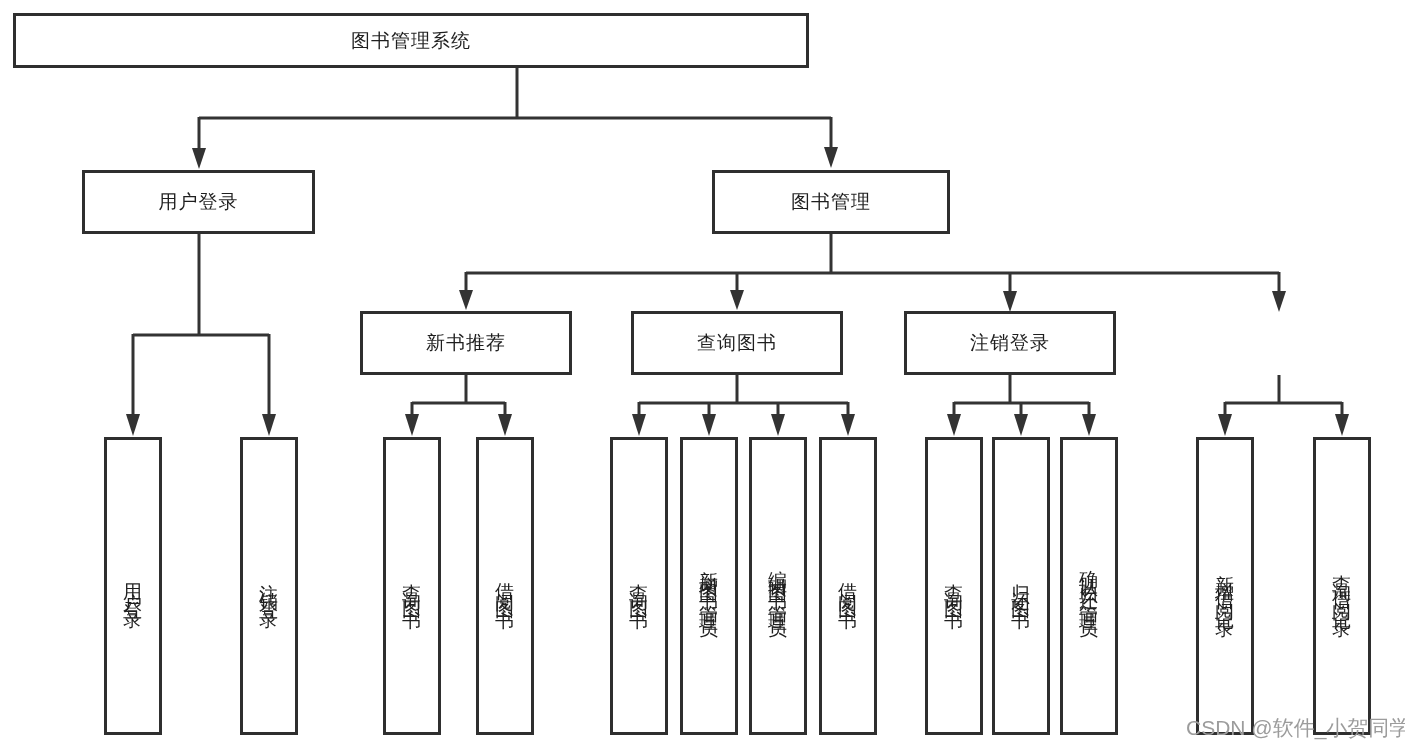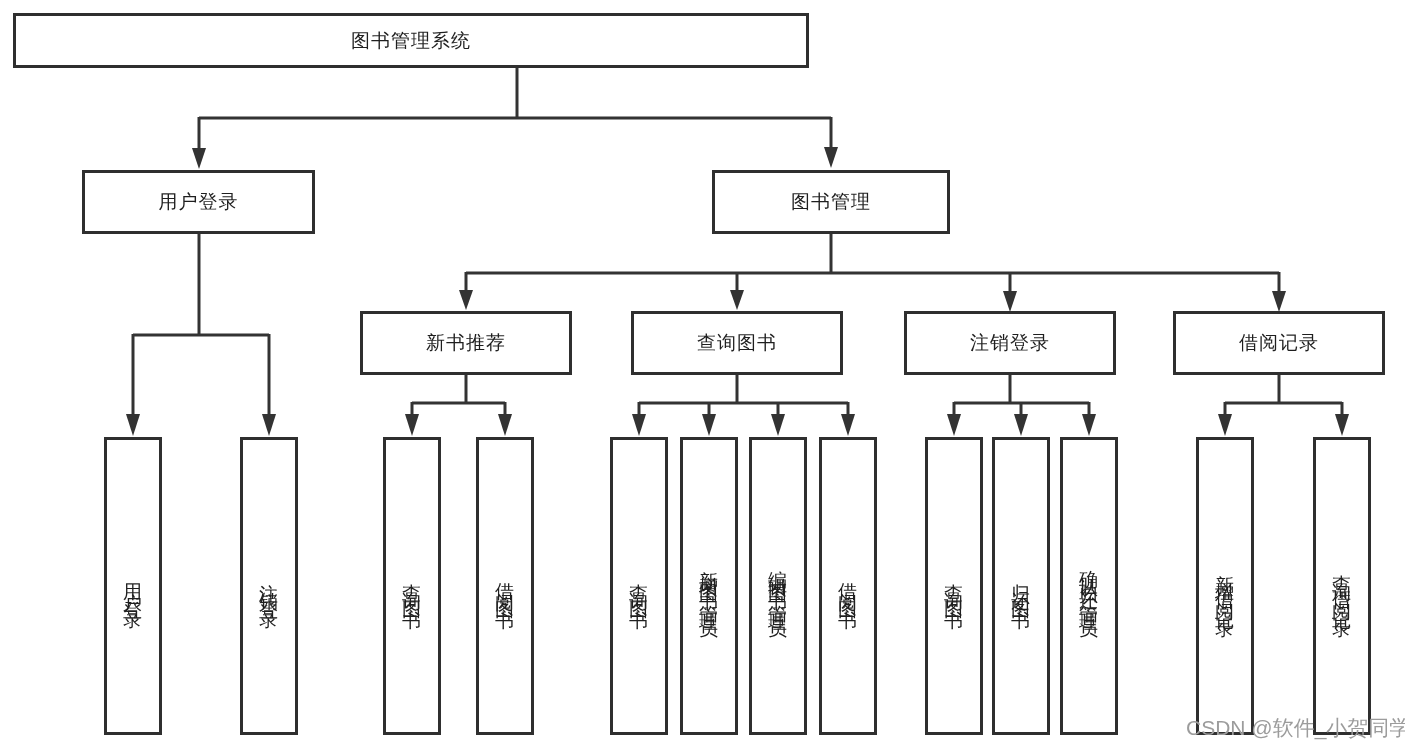--- a/index.html
+++ b/index.html
@@ -165,23 +165,20 @@
 
   <div class="node node-l2" style="left:360px;">
     <span>新书推荐</span>
   </div>
   <div class="node node-l2" style="left:631px;">
     <span>查询图书</span>
   </div>
   <div class="node node-l2" style="left:904px;">
     <span>注销登录</span>
   </div>
-  <div class="node node-l2" style="left:1173px;">
-    <span>借阅记录</span>
-  </div>
 
   <div class="node node-leaf" style="left:104px;">
     <span class="vtext">用户登录</span>
   </div>
   <div class="node node-leaf" style="left:240px;">
     <span class="vtext">注销登录</span>
   </div>
   <div class="node node-leaf" style="left:383px;">
     <span class="vtext">查询图书</span>
   </div>

